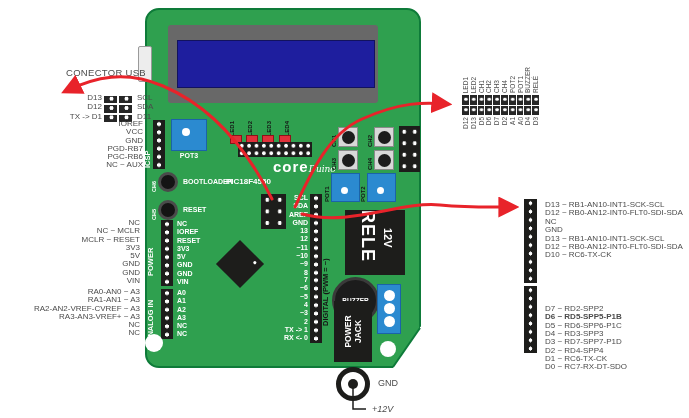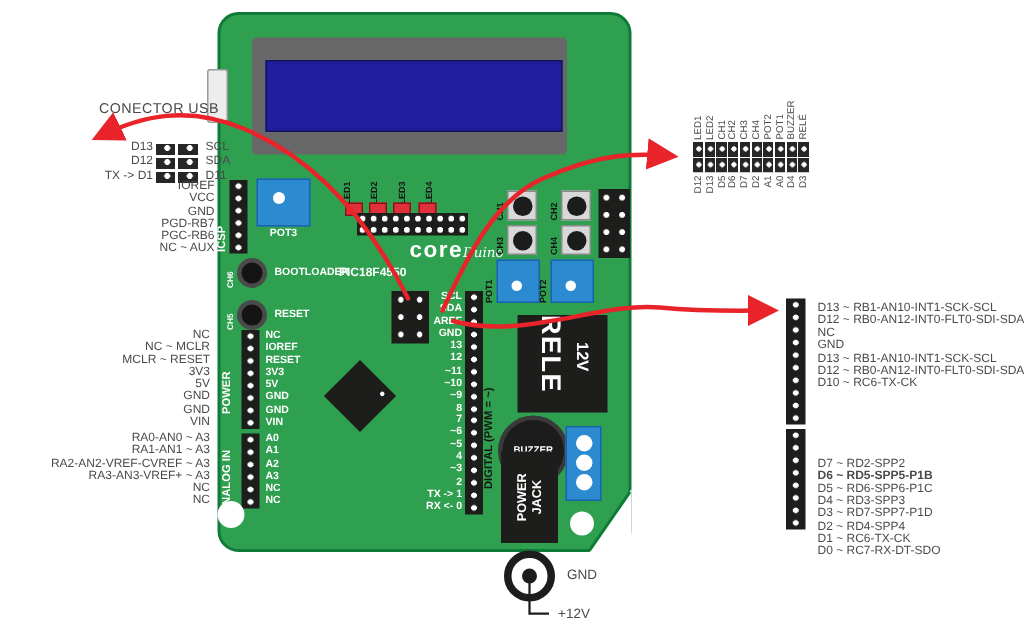--- a/index.html
+++ b/index.html
@@ -198,21 +198,21 @@
 
   <div class="abs" style="left:145px;top:334px;width:18px;height:18px;border-radius:50%;background:#fff;"></div>
   <div class="abs" style="left:380px;top:341px;width:16px;height:16px;border-radius:50%;background:#fff;"></div>
 
   <div class="abs" style="left:393px;top:326px;width:28px;height:42px;background:linear-gradient(to bottom right,transparent 49.5%,#fff 50.5%);"></div>
 
   <div class="abs" style="left:336px;top:367px;width:34px;height:34px;border:5px solid var(--blk);border-radius:50%;box-sizing:border-box;background:#fff;">
     <div class="abs" style="left:7px;top:7px;width:10px;height:10px;border-radius:50%;background:var(--blk);"></div>
   </div>
   <div class="abs glab" style="left:378px;top:378px;font-size:9px;">GND</div>
-  <div class="abs glab" style="left:372px;top:404px;font-size:9px;">+12V</div>
+  <div class="abs glab" style="left:372px;top:404px;font-size:9px;font-style:italic;">+12V</div>
 
   <div class="abs glab" style="left:66px;top:67px;font-size:9.5px;letter-spacing:.3px;">CONECTOR USB</div>
 
   <div class="abs glab" style="left:22px;top:93px;width:80px;text-align:right;">
 
   <div class="tl-line">D13</div>
       <div class="tl-line">D12</div>
       <div class="tl-line">TX -&gt; D1</div>
     </div>
   <div class="abs hdr23" style="left:104px;top:94px;width:30px;height:28px;"></div>

